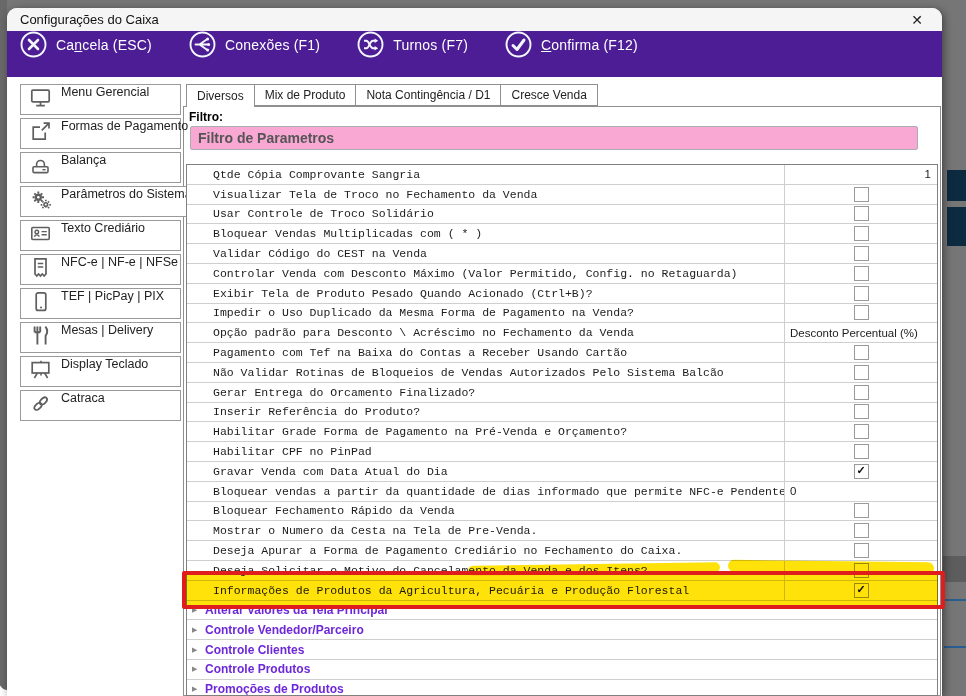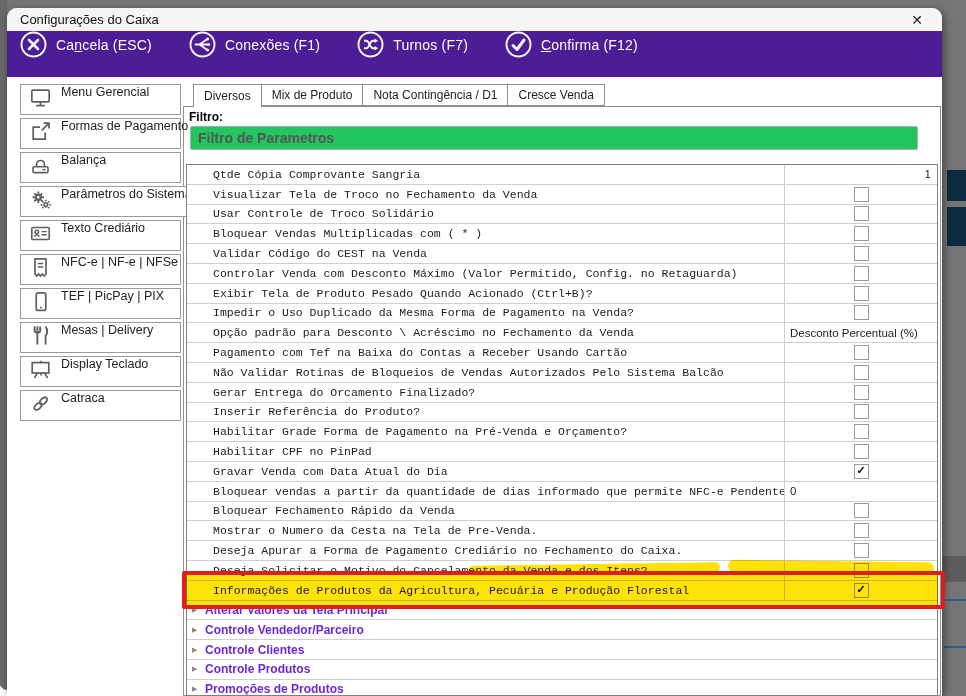--- a/index.html
+++ b/index.html
@@ -35,30 +35,30 @@
   .sidebar{position:absolute;left:13px;top:76px;width:170px;z-index:3;}
   .sitem{width:161px;height:31px;margin-bottom:3px;background:#fff;border:1px solid #9a9a9a;
          display:flex;gap:9px;padding-left:7px;box-sizing:border-box;cursor:pointer;}
   .sitem.active{width:167px;border-right:none;}
   .sicon{width:24px;height:24px;display:flex;align-items:center;justify-content:center;flex:none;}
   .slabel{font-size:12.5px;color:#222;white-space:nowrap;}
 
   
   .panel{position:absolute;left:176px;top:98px;width:758px;height:590px;background:#fff;
          border:1px solid #8f8f8f;box-sizing:border-box;}
-  .tabs{position:absolute;left:186px;top:76px;display:flex;z-index:4;}
+  .tabs{position:absolute;left:179px;top:76px;display:flex;z-index:4;}
   .tab{height:22px;padding:0 10px;background:#fff;border:1px solid #8f8f8f;border-left-width:0;
        display:flex;align-items:center;font-size:12px;color:#222;box-sizing:border-box;cursor:pointer;}
   .tab:first-child{border-left-width:1px;}
   .tab.active{height:23px;border-bottom:none;z-index:5;}
 
   .filter-label{position:absolute;left:182px;top:102px;font-size:12px;font-weight:bold;color:#000;z-index:4;}
   .filter-input{position:absolute;left:183px;top:118px;width:728px;height:24px;border:1px solid #abadb3;
                 border-radius:2px;font-family:"Liberation Sans",sans-serif;font-size:14px;font-weight:bold;
-                color:#555;padding:0 0 0 7px;box-sizing:border-box;z-index:4;background:#22c55e;}
+                color:#555;padding:0 0 0 7px;box-sizing:border-box;z-index:4;background:#f9a8d4;}
 
   
   .table{position:absolute;left:179px;top:156px;width:752px;height:532px;background:#fff;
          border:1px solid #808080;box-sizing:border-box;overflow:hidden;z-index:4;}
   .prow{height:19.8px;display:flex;border-bottom:1px solid #cfcfcf;box-sizing:border-box;align-items:center;}
   .row-label{flex:1;padding-left:26px;font-size:11.5px;color:#1c1c1c;white-space:nowrap;overflow:hidden;font-family:Liberation Mono, monospace;}
   .row-value{width:153px;flex:none;height:100%;border-left:1px solid #cfcfcf;display:flex;align-items:center;box-sizing:border-box;}
   .val{font-size:11.5px;color:#1c1c1c;}
   .val.right{margin-left:auto;padding-right:6px;}
   .val.left{padding-left:5px;}

